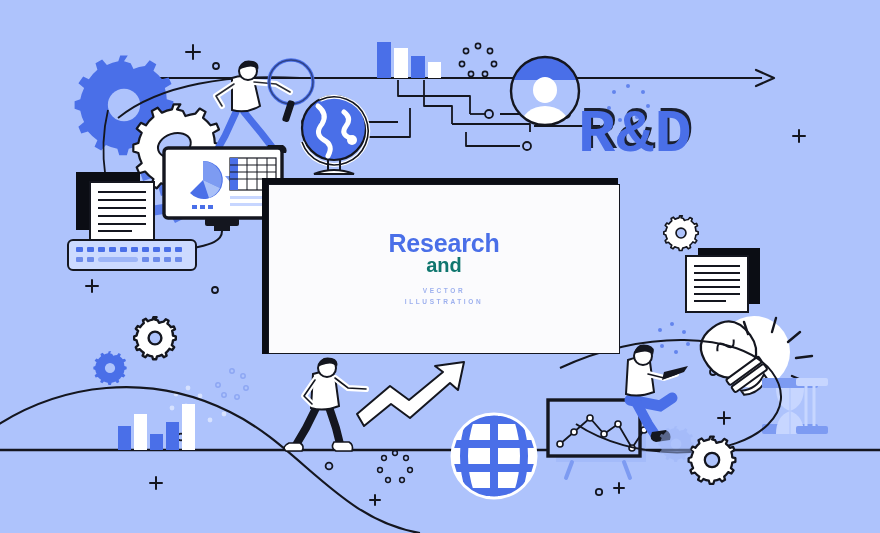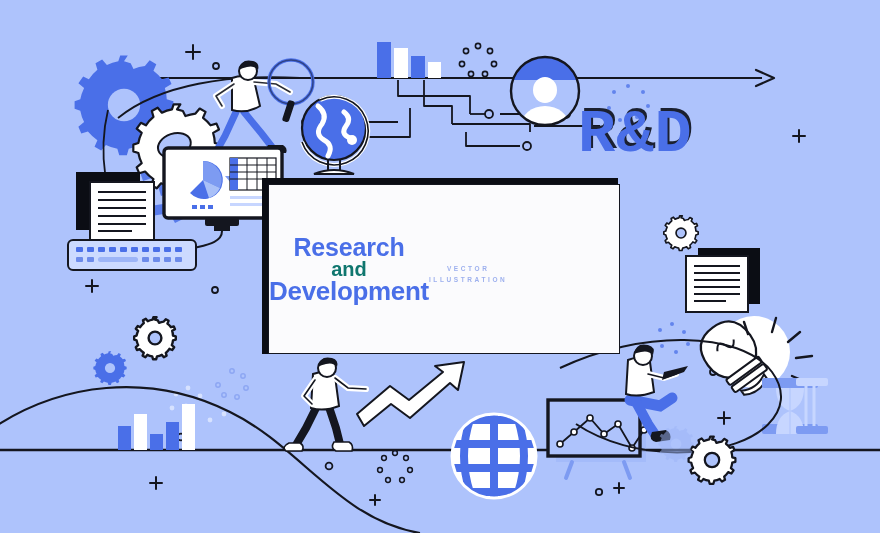--- a/index.html
+++ b/index.html
@@ -16,21 +16,21 @@
   #artboard{position:absolute;inset:0;width:880px;height:533px;}
 
   
   .panel-shadow{
     position:absolute;left:262px;top:178px;width:356px;height:176px;
     background:#0b0d14;
   }
   .panel{
     position:absolute;left:268px;top:184px;width:350px;height:168px;
     background:#fbfbfd;border:1.5px solid #14161f;
-    display:flex;flex-direction:row;align-items:center;justify-content:flex-start;
+    display:flex;flex-direction:column;align-items:center;justify-content:center;
   }
   .title-block{text-align:center;line-height:1.0;}
   .t-research{
     font-size:25px;font-weight:700;color:#4a6fe8;letter-spacing:-.2px;
     display:block;
   }
   .t-and{
     font-size:20px;font-weight:700;color:#0f766e;display:block;margin-top:-1px;
   }
   .t-dev{
@@ -486,21 +486,20 @@
       <circle cx="0" cy="0" r="16" fill="#aec3fc"></circle>
     </g>
 
   </svg>
 
   <div class="panel-shadow"></div>
   <div class="panel">
     <div class="title-block">
       <span class="t-research">Research</span>
       <span class="t-and">and</span>
-      <span class="t-dev">Development</span>
     </div>
     <div class="sub">
       <span>VECTOR</span>
       <span>ILLUSTRATION</span>
     </div>
   </div>
 
   <div class="rd-wrap">
     <div class="rd">
       <span class="back">R&amp;D</span>

